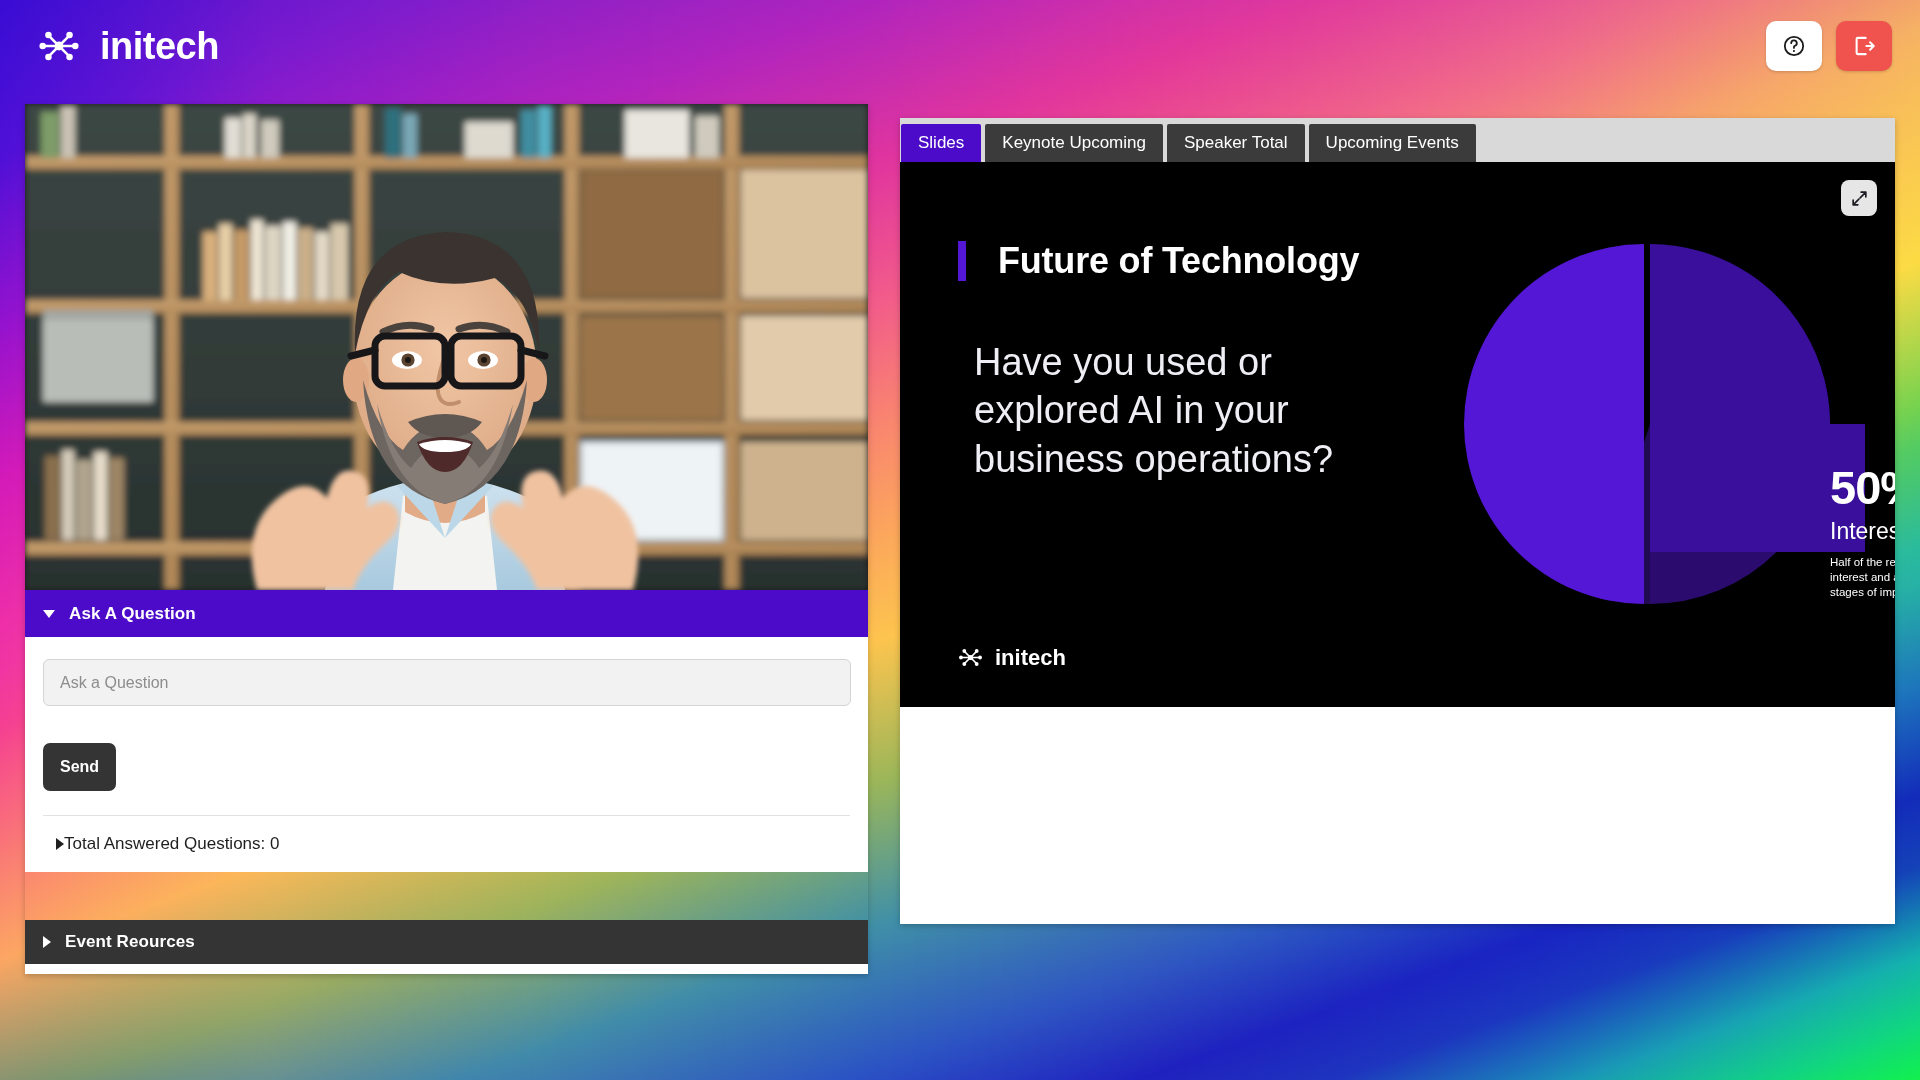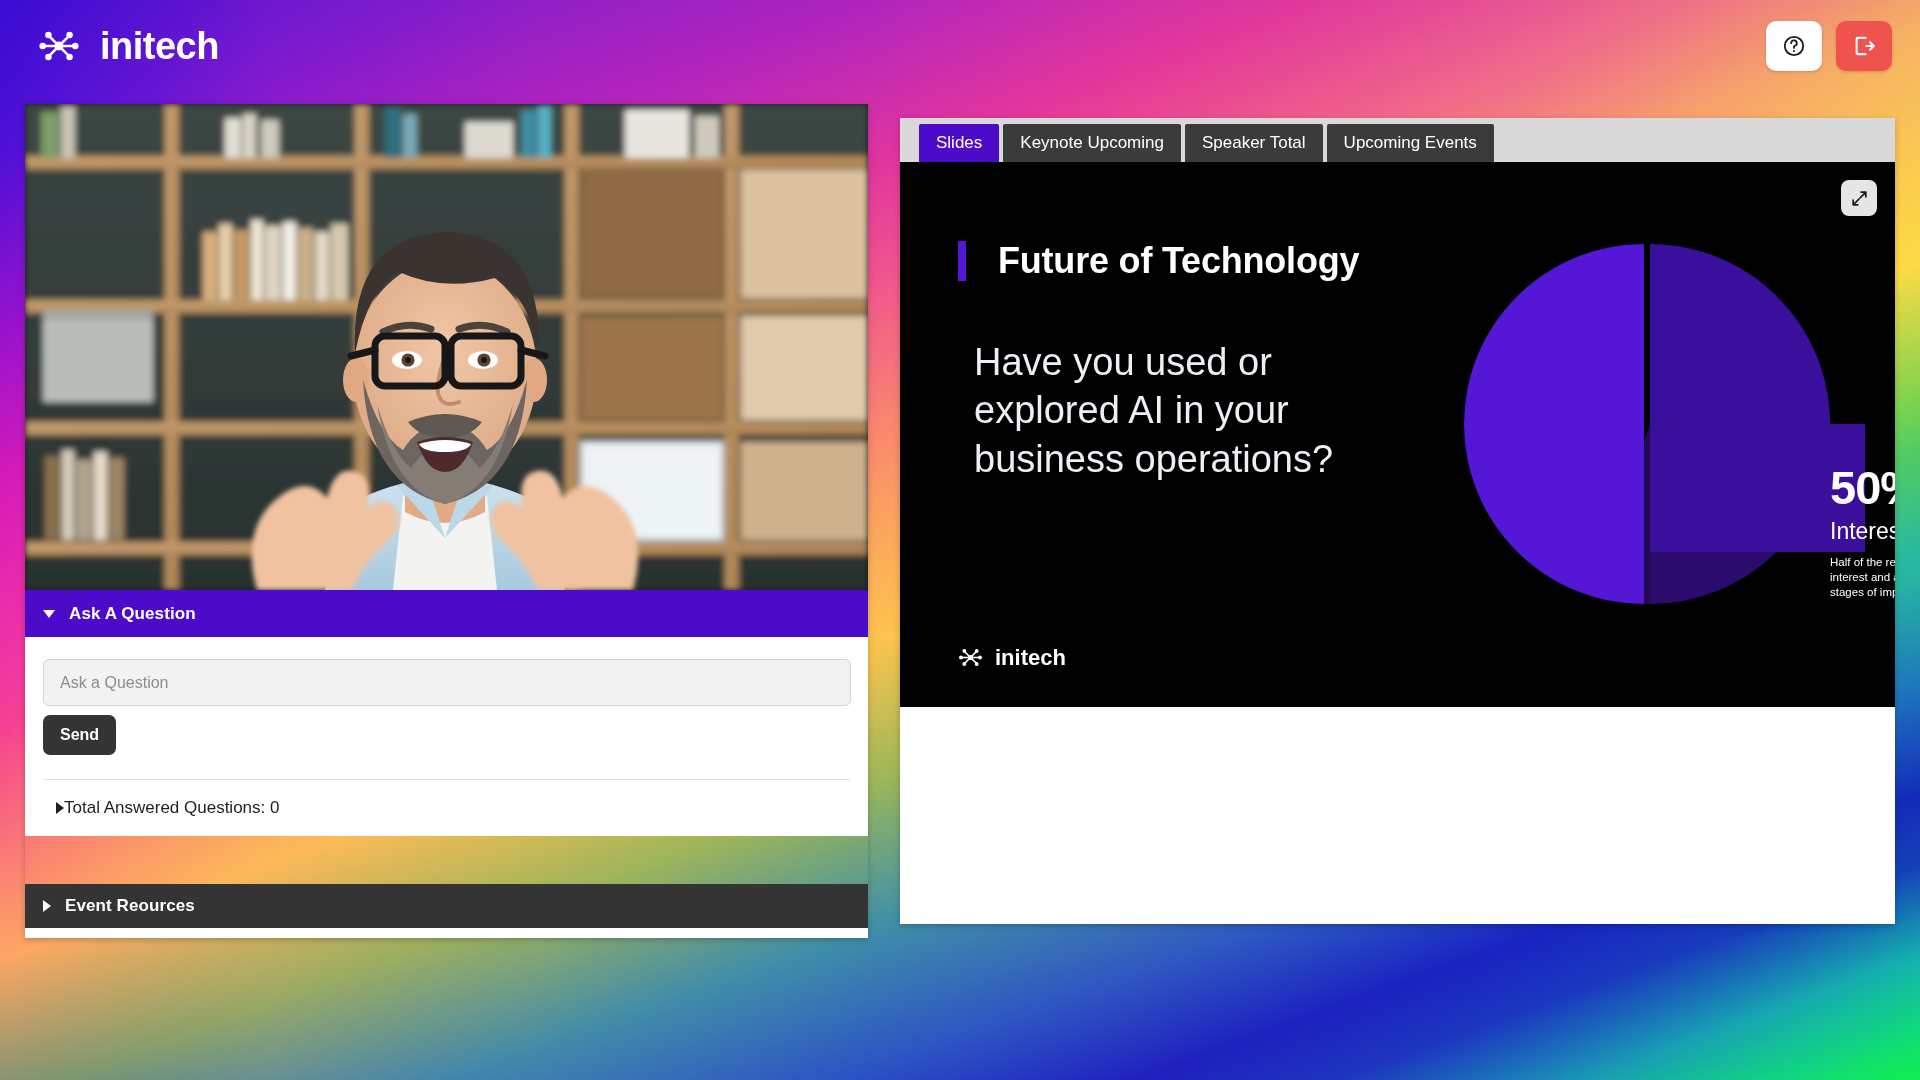--- a/index.html
+++ b/index.html
@@ -87,40 +87,40 @@
   .tri.right { border-top: 6px solid transparent; border-bottom: 6px solid transparent; border-left: 8px solid currentColor; }
 
   .ask-body { background: #fff; padding: 22px 18px 0 18px; }
   .ask-input {
     width: 808px; height: 47px; border: 1px solid #d4d4d4; border-radius: 6px;
     background: #f2f2f2; padding: 0 16px; font-size: 16px; color: #333;
     font-family: "Liberation Sans", sans-serif; outline: none;
   }
   .ask-input::placeholder { color: #8d8d8d; }
   .send-btn {
-    margin-top: 9px; background: #343434; color: #fff; border: none; border-radius: 7px;
-    height: 40px; padding: 0 17px; font-size: 16px; font-weight: 700; cursor: pointer;
+    margin-top: 37px; background: #343434; color: #fff; border: none; border-radius: 7px;
+    height: 48px; padding: 0 17px; font-size: 16px; font-weight: 700; cursor: pointer;
     font-family: "Liberation Sans", sans-serif;
   }
   .divider { height: 1px; background: #e2e2e2; margin: 24px 0 0 0; }
   .answered-row {
     display: flex; align-items: center; 
     height: 56px; padding-left: 13px; color: #1f1f1f; font-size: 17px; cursor: pointer;
   }
   .answered-row .tri { color: #1f1f1f; }
   .ask-footer-pad { height: 10px; background: #fff; }
 
   
   .right-col {
     position: absolute; left: 900px; top: 118px; width: 995px; height: 806px;
     background: #ffffff; box-shadow: 0 2px 6px rgba(0,0,0,0.22);
   }
   .tabstrip {
     height: 44px; background: #d9d9d9; display: flex; align-items: flex-end; gap: 4px;
-    padding-left: 19px;
+    padding-left: 1px;
   }
   .tab {
     height: 38px; display: flex; align-items: center; padding: 0 17px;
     font-size: 17px; color: #ffffff; background: #3b3b3b; cursor: pointer;
     border-radius: 2px 2px 0 0; white-space: nowrap;
   }
   .tab.active { background: #4b0bc9; }
 
   .slide-stage {
     position: relative; width: 995px; height: 545px; background: #000000; overflow: hidden;

